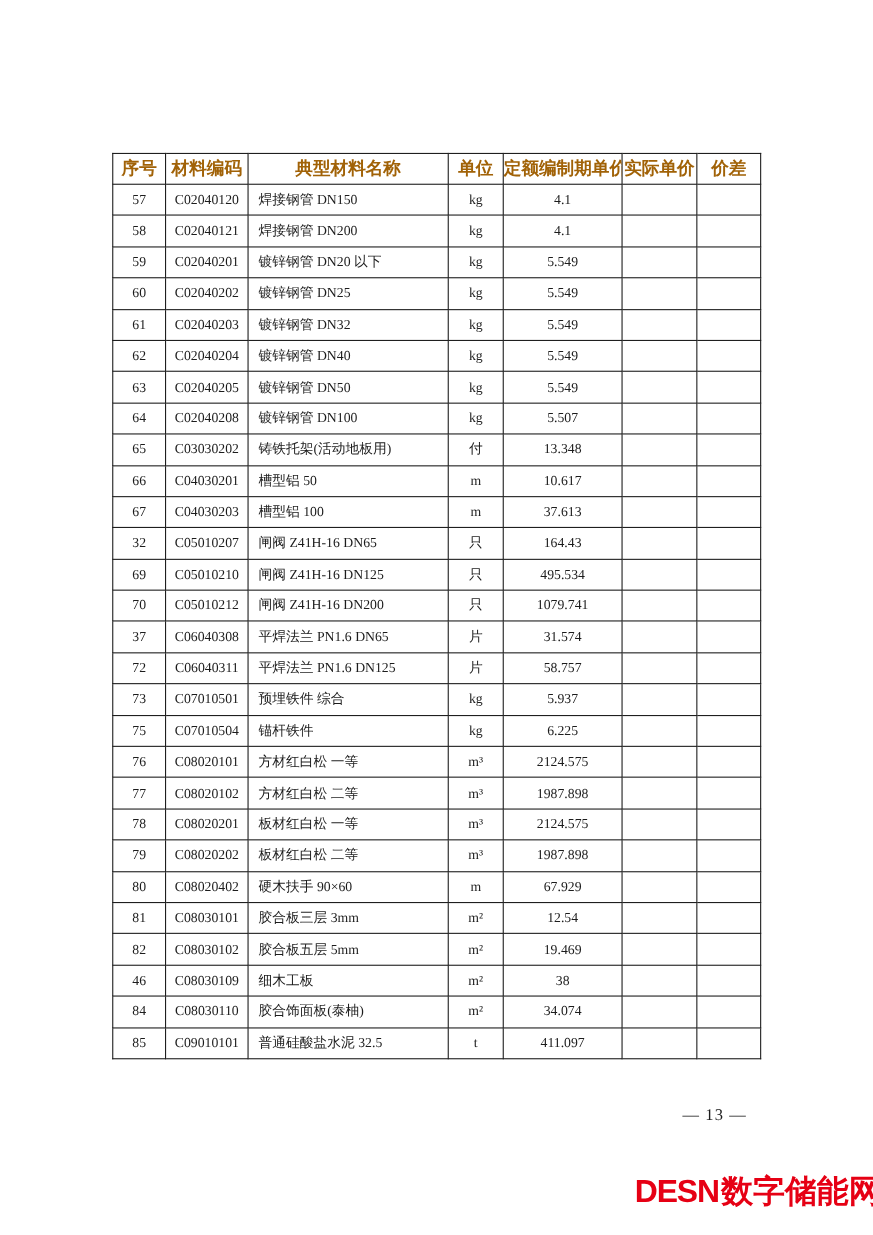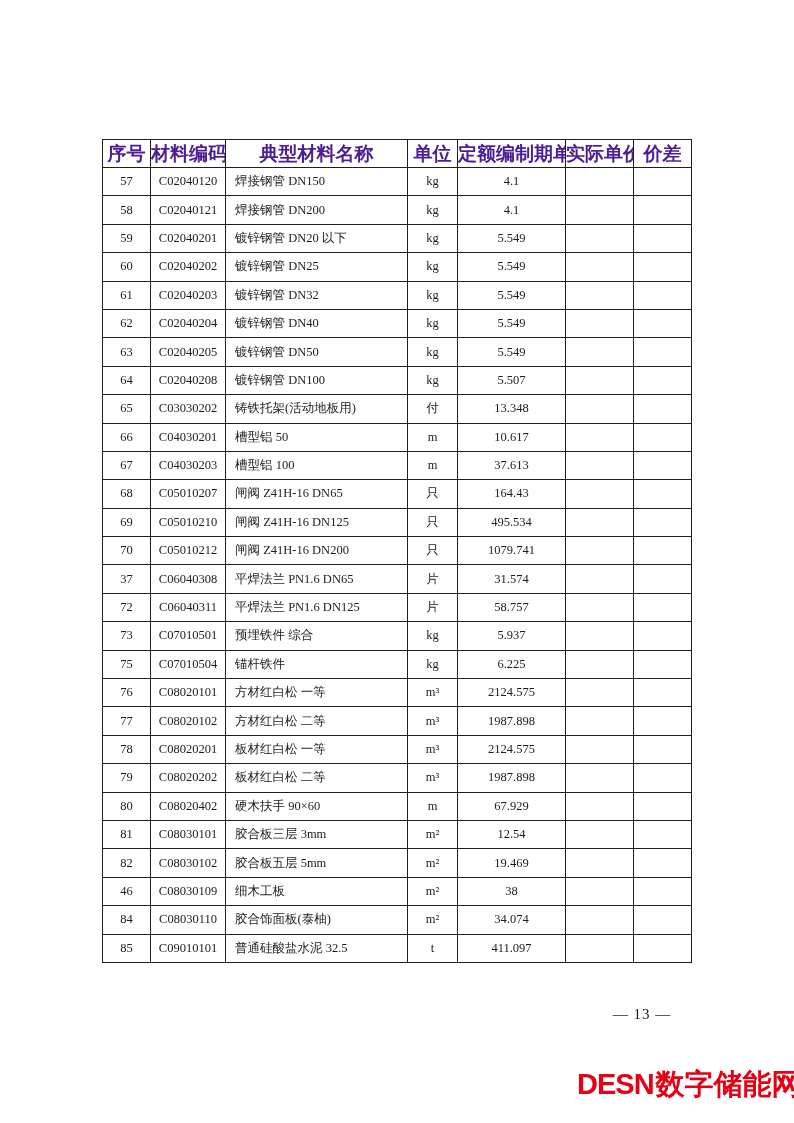--- a/index.html
+++ b/index.html
@@ -29,40 +29,40 @@
     border: 1.5px solid #1f1f1f;
     padding: 0;
     vertical-align: middle;
     overflow: hidden;
     white-space: nowrap;
   }
   table.materials th {
     height: 27px;
     font-family: "Liberation Sans", "DejaVu Sans", sans-serif;
     font-weight: bold;
-    font-size: 19px;
+    font-size: 16px;
     text-align: center;
-    color: #4c1d95;
+    color: #a16207;
   }
   table.materials td {
     height: 27.4px;
     font-size: 12.5px;
     text-align: center;
     color: #1c1c1c;
   }
   table.materials td.col2 {
     text-align: left;
     padding-left: 9px;
   }
   .page-number {
     position: absolute;
     left: 605px;
     top: 1006px;
     width: 74px;
-    text-align: center;
+    text-align: right;
     font-size: 15px;
     letter-spacing: 1px;
     color: #1c1c1c;
   }
   .brand {
     position: absolute;
     left: 553px;
     top: 1068px;
     font-family: "Liberation Sans", "DejaVu Sans", sans-serif;
     font-weight: 900;
@@ -197,21 +197,21 @@
         <tr>
           <td class="col0">67</td>
           <td class="col1">C04030203</td>
           <td class="col2">槽型铝 100</td>
           <td class="col3">m</td>
           <td class="col4">37.613</td>
           <td class="col5"></td>
           <td class="col6"></td>
         </tr>
         <tr>
-          <td class="col0">68</td>
+          <td class="col0">32</td>
           <td class="col1">C05010207</td>
           <td class="col2">闸阀 Z41H-16 DN65</td>
           <td class="col3">只</td>
           <td class="col4">164.43</td>
           <td class="col5"></td>
           <td class="col6"></td>
         </tr>
         <tr>
           <td class="col0">69</td>
           <td class="col1">C05010210</td>

